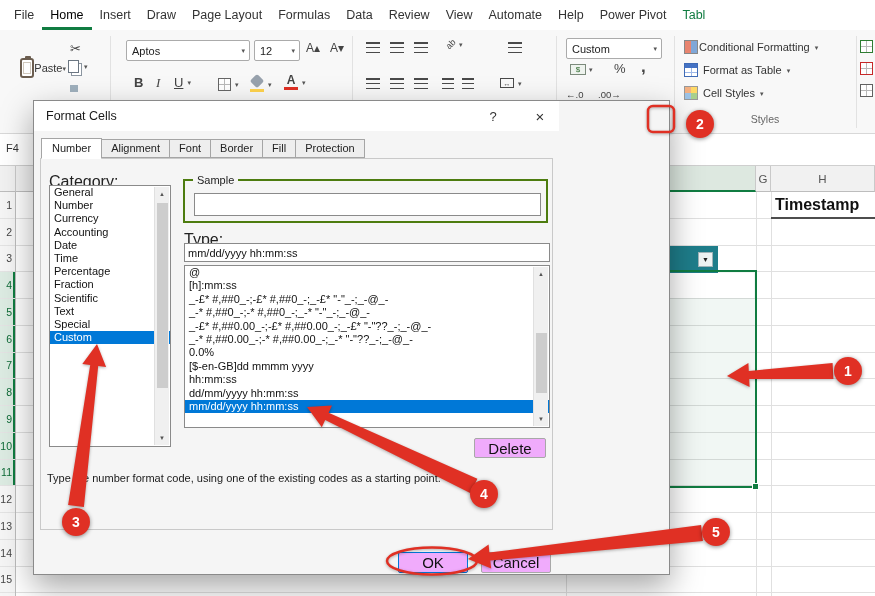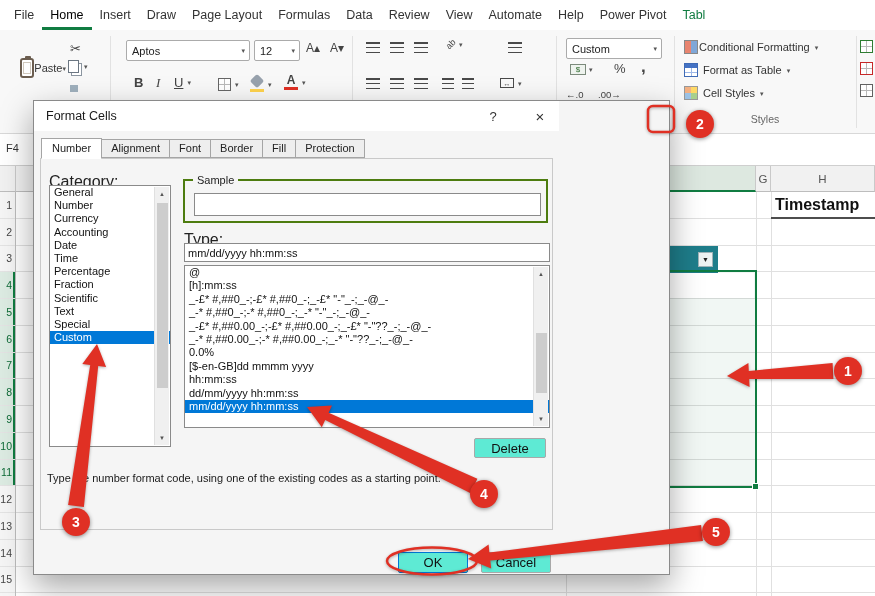--- a/index.html
+++ b/index.html
@@ -78,21 +78,21 @@
   .lc { height:13.4px; line-height:13.4px; font-size:11px; padding-left:4px; white-space:nowrap; overflow:hidden; color:#111; }
   .li.sel, .lc.sel { background:#0078d7; color:#fff; }
   .sbar { position:absolute; top:1px; bottom:1px; right:1px; width:15px; background:#f0f0f0; border-left:1px solid #e0e0e0; }
   .sbtn { position:absolute; left:0; width:14px; height:14px; font-size:6px; color:#555; display:flex; align-items:center; justify-content:center; }
   .sthumb { position:absolute; left:2px; width:11px; background:#cdcdcd; }
   .grp { border:2px solid #4d7c0f; }
   .grp-label { position:absolute; top:-7px; left:8px; background:#f5f5f5; padding:0 4px; font-size:11px; color:#222; }
   .samplebox { position:absolute; left:9px; top:12px; width:347px; height:23px; background:#fff; border:1px solid #8a8a8a; }
   .dlabel { font-size:16px; color:#222; }
   .tinput { background:#fff; border:1px solid #8a8a8a; font-size:11px; display:flex; align-items:center; padding-left:3px; color:#111; }
-  .dbtn { background:#5eead4; border:1px solid #a8a8a8; border-radius:2px; font-size:13px; display:flex; align-items:center; justify-content:center; color:#111; }
+  .dbtn { background:#f0abfc; border:1px solid #a8a8a8; border-radius:2px; font-size:15px; display:flex; align-items:center; justify-content:center; color:#111; }
   .dbtn.primary { border:1.5px solid #0078d7; }
   .helptext { font-size:11px; color:#1a1a1a; white-space:nowrap; }
 
   
   .annotsvg { left:0; top:0; z-index:40; pointer-events:none; filter:drop-shadow(0 1px 1.5px rgba(0,0,0,.3)); }
   .badge { width:28px; height:28px; border-radius:50%; background:#E03024; color:#fff; font-size:14px; font-weight:bold;
     display:flex; align-items:center; justify-content:center; z-index:41; box-shadow:0 1px 4px rgba(0,0,0,.45); }
 </style>
 </head>
 <body>

